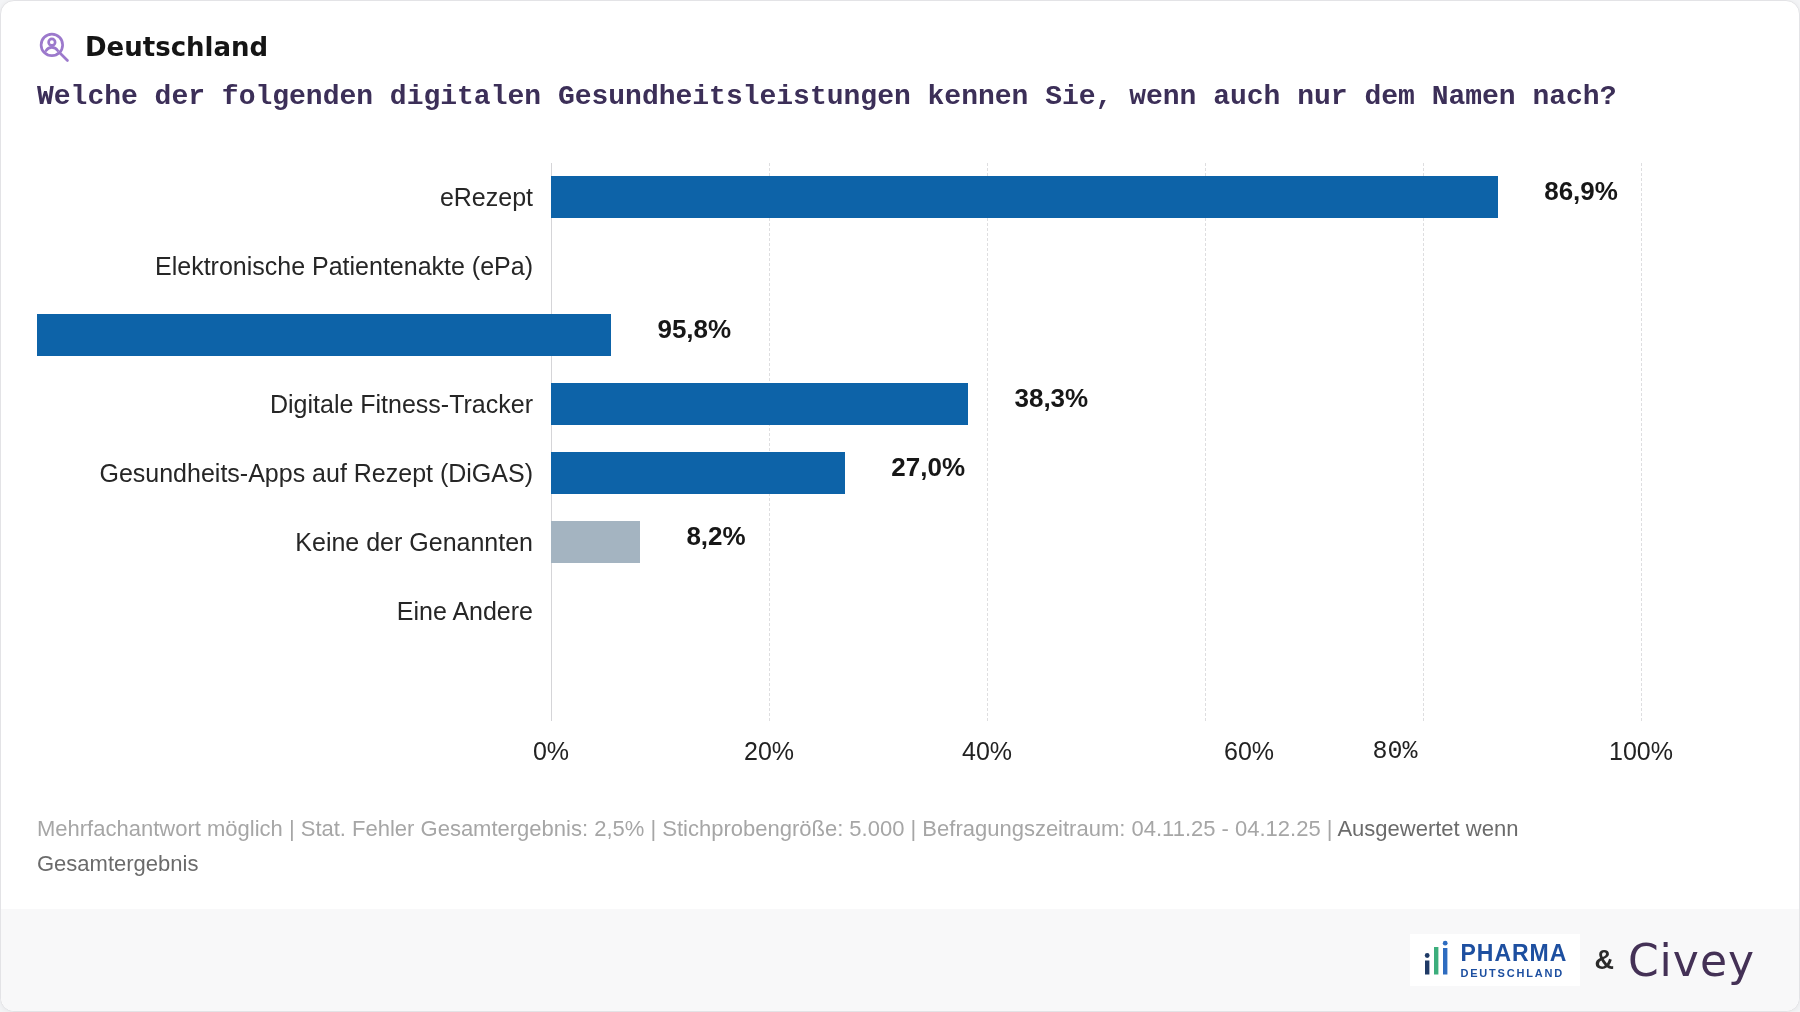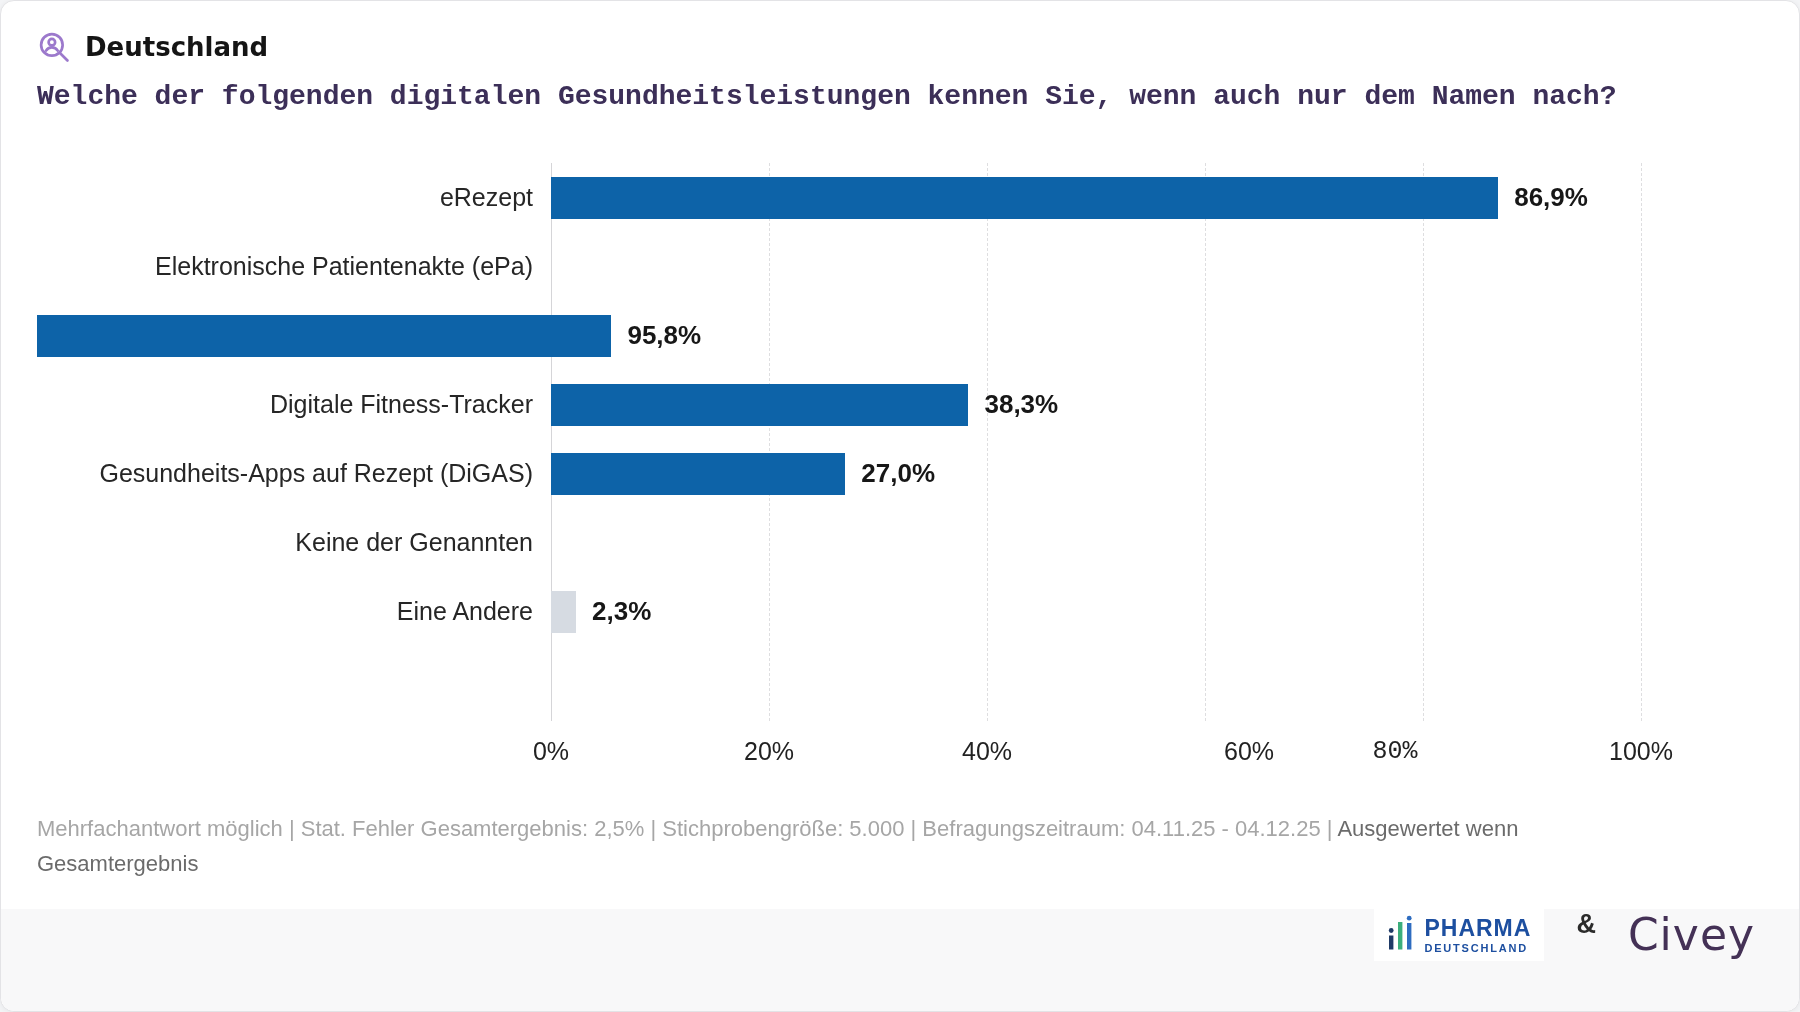--- a/index.html
+++ b/index.html
@@ -17,30 +17,30 @@
   }
   
   .chart{position:relative;height:632px;margin-top:48px;}
   .plot{position:absolute;left:514px;top:0;width:1090px;height:558px;}
   .gridline{position:absolute;top:0;height:558px;width:0;border-left:1px dashed #dedee0;}
   .gridline.axis{border-left:1px solid #d5d5d8;}
   .tick{position:absolute;top:574px;transform:translateX(-50%);font-size:25px;color:#222;white-space:nowrap;}
   .crow{position:absolute;left:0;width:100%;height:69px;display:flex;align-items:center;}
   .clabel{flex:0 0 514px;box-sizing:border-box;padding-right:18px;text-align:right;
           font-size:25px;color:#262626;white-space:nowrap;}
-  .cbar-wrap{flex:1;display:flex;align-items:center;height:44px;}
+  .cbar-wrap{flex:1;display:flex;height:44px;gap:30px;}
   .cbar{height:42px;}
   .cval{margin-left:16px;font-weight:bold;font-size:26px;color:#171717;white-space:nowrap;}
   
   .footnote{margin:16px 0 0;max-width:1670px;font-size:22px;line-height:35px;color:#a6a6a6;}
   .footnote .dark{color:#6b6b6b;}
   
   .strip{
     position:absolute;left:0;right:0;bottom:0;height:102px;background:#f8f8f9;
-    display:flex;align-items:flex-start;justify-content:flex-end;gap:32px;
+    display:flex;align-items:center;justify-content:flex-end;gap:14px;
     padding-right:44px;border-radius:0 0 14px 14px;
   }
   .pharma{background:#ffffff;display:flex;align-items:center;gap:9px;padding:6px 13px;}
   .pharma-text{display:flex;flex-direction:column;line-height:1;}
   .pharma-line1{font-size:23px;font-weight:bold;color:#1d4fa0;letter-spacing:1px;}
   .pharma-line2{font-size:11px;font-weight:bold;color:#1d4fa0;letter-spacing:1.8px;margin-top:3px;}
   .amp{font-size:27px;font-weight:600;color:#2b2b2b;}
   .civey{font-family:"DejaVu Sans",sans-serif;font-size:44px;color:#443156;letter-spacing:1px;}
 </style>
 </head>
@@ -100,27 +100,27 @@
       </div>
       <div class="crow" style="top: 276px;">
         <div class="clabel">Gesundheits-Apps auf Rezept (DiGAS)</div>
         <div class="cbar-wrap">
           <div class="cbar" style="width: 294.3px; background: rgb(13, 99, 168);"></div>
           <div class="cval">27,0%</div>
         </div>
       </div>
       <div class="crow" style="top: 345px;">
         <div class="clabel">Keine der Genannten</div>
+        <div class="cbar-wrap">
+          <div class="cbar" style="width: 89.38px; background: rgb(164, 180, 193);"></div>
+          <div class="cval">8,2%</div>
+        </div>
       </div>
       <div class="crow" style="top: 414px;">
         <div class="clabel">Eine Andere</div>
-        <div class="cbar-wrap">
-          <div class="cbar" style="width: 25.07px; background: rgb(214, 219, 226);"></div>
-          <div class="cval">2,3%</div>
-        </div>
       </div>
     </div>
 
   <p class="footnote"><span>Mehrfachantwort möglich | Stat. Fehler Gesamtergebnis: 2,5% | Stichprobengröße: 5.000 | Befragungszeitraum: 04.11.25 - 04.12.25 |</span>
     <span class="dark">Ausgewertet wenn</span><br>
     <span class="dark">Gesamtergebnis</span></p>
 
   <div class="strip">
     <div class="pharma">
       <svg width="28" height="40" viewBox="0 0 28 40">

